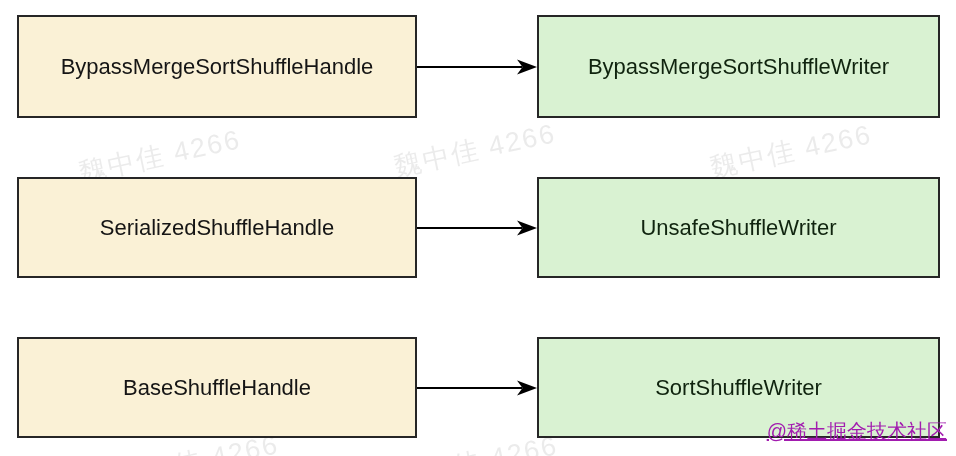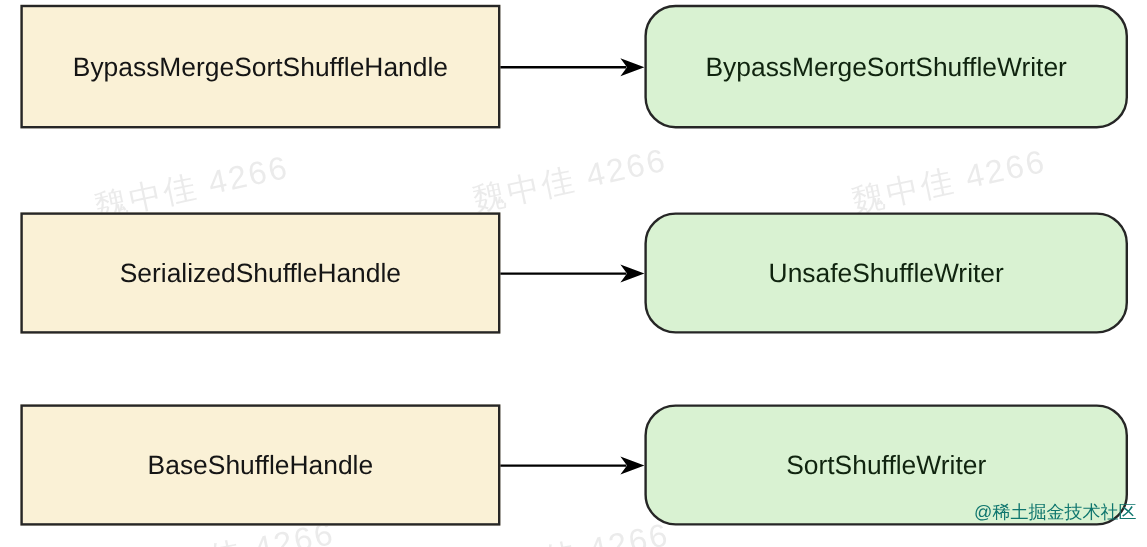--- a/index.html
+++ b/index.html
@@ -33,21 +33,20 @@
     left: 17px;
     width: 400px;
     background: var(--handle-fill, #faf1d6);
     color: var(--handle-text, #151515);
   }
   .node.writer {
     left: 537px;
     width: 403px;
     background: var(--writer-fill, #d9f2d2);
     color: var(--writer-text, #10240f);
-    border-radius: 26px;
   }
   .arrow {
     position: absolute;
     left: 415px;
     top: 50%;
     margin-top: -10px;
     width: 124px;
     height: 20px;
     color: var(--arrow, #000000);
   }
@@ -58,39 +57,40 @@
     letter-spacing: 2px;
     color: rgba(90, 90, 90, 0.12);
     white-space: nowrap;
     pointer-events: none;
     user-select: none;
   }
   .juejin {
     position: absolute;
     top: 418px;
     right: 9px;
-    font-size: 15px;
-    color: #0f766e;
+    font-size: 20px;
+    color: #a21caf;
     white-space: nowrap;
     z-index: 5;
+    text-decoration: underline;
   }
 </style>
 </head>
 <body>
 
 <div class="canvas">
 
   <div class="wm" style="left:160px; top:156px;">魏中佳 4266</div>
   <div class="wm" style="left:475px; top:150px;">魏中佳 4266</div>
   <div class="wm" style="left:791px; top:151px;">魏中佳 4266</div>
 
   <div class="wm" style="left:198px; top:461px;">魏中佳 4266</div>
   <div class="wm" style="left:477px; top:462px;">魏中佳 4266</div>
 
-  <div class="row" style="top:4px; height:103px;">
+  <div class="row" style="top:15px; height:103px;">
     <div class="node handle">
       <span>BypassMergeSortShuffleHandle</span>
     </div>
     <svg class="arrow" viewBox="0 0 124 20" aria-hidden="true">
       <line x1="2" y1="10" x2="107" y2="10" stroke="currentColor" stroke-width="2"></line>
       <path d="M122,10 L102,2.5 L107.5,10 L102,17.5 Z" fill="currentColor"></path>
     </svg>
     <div class="node writer">
       <span>BypassMergeSortShuffleWriter</span>
     </div>

